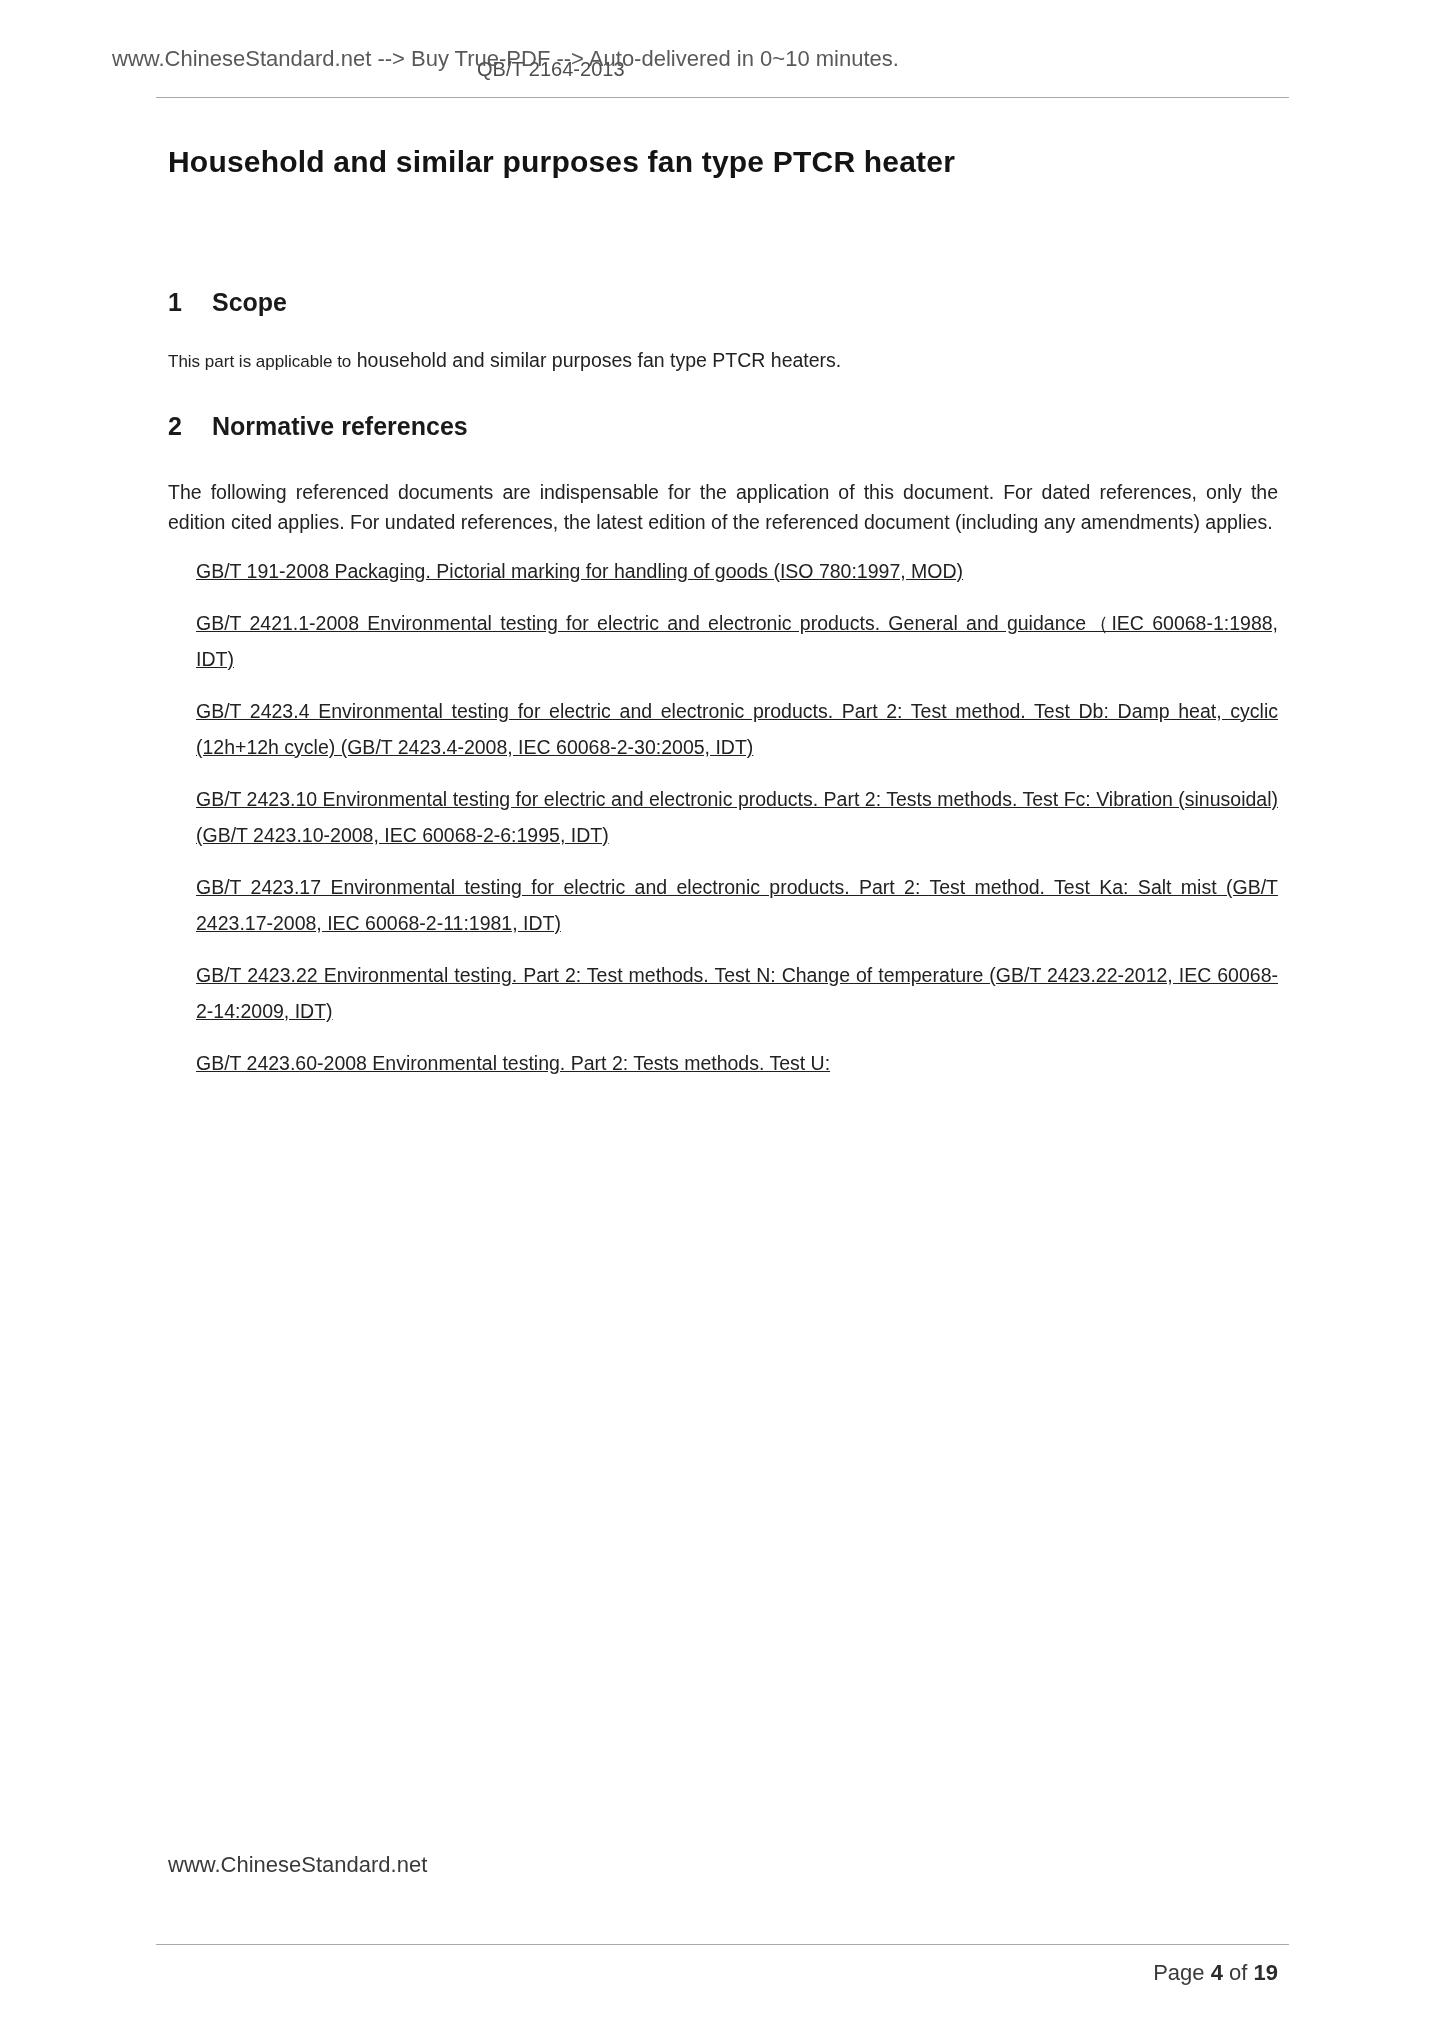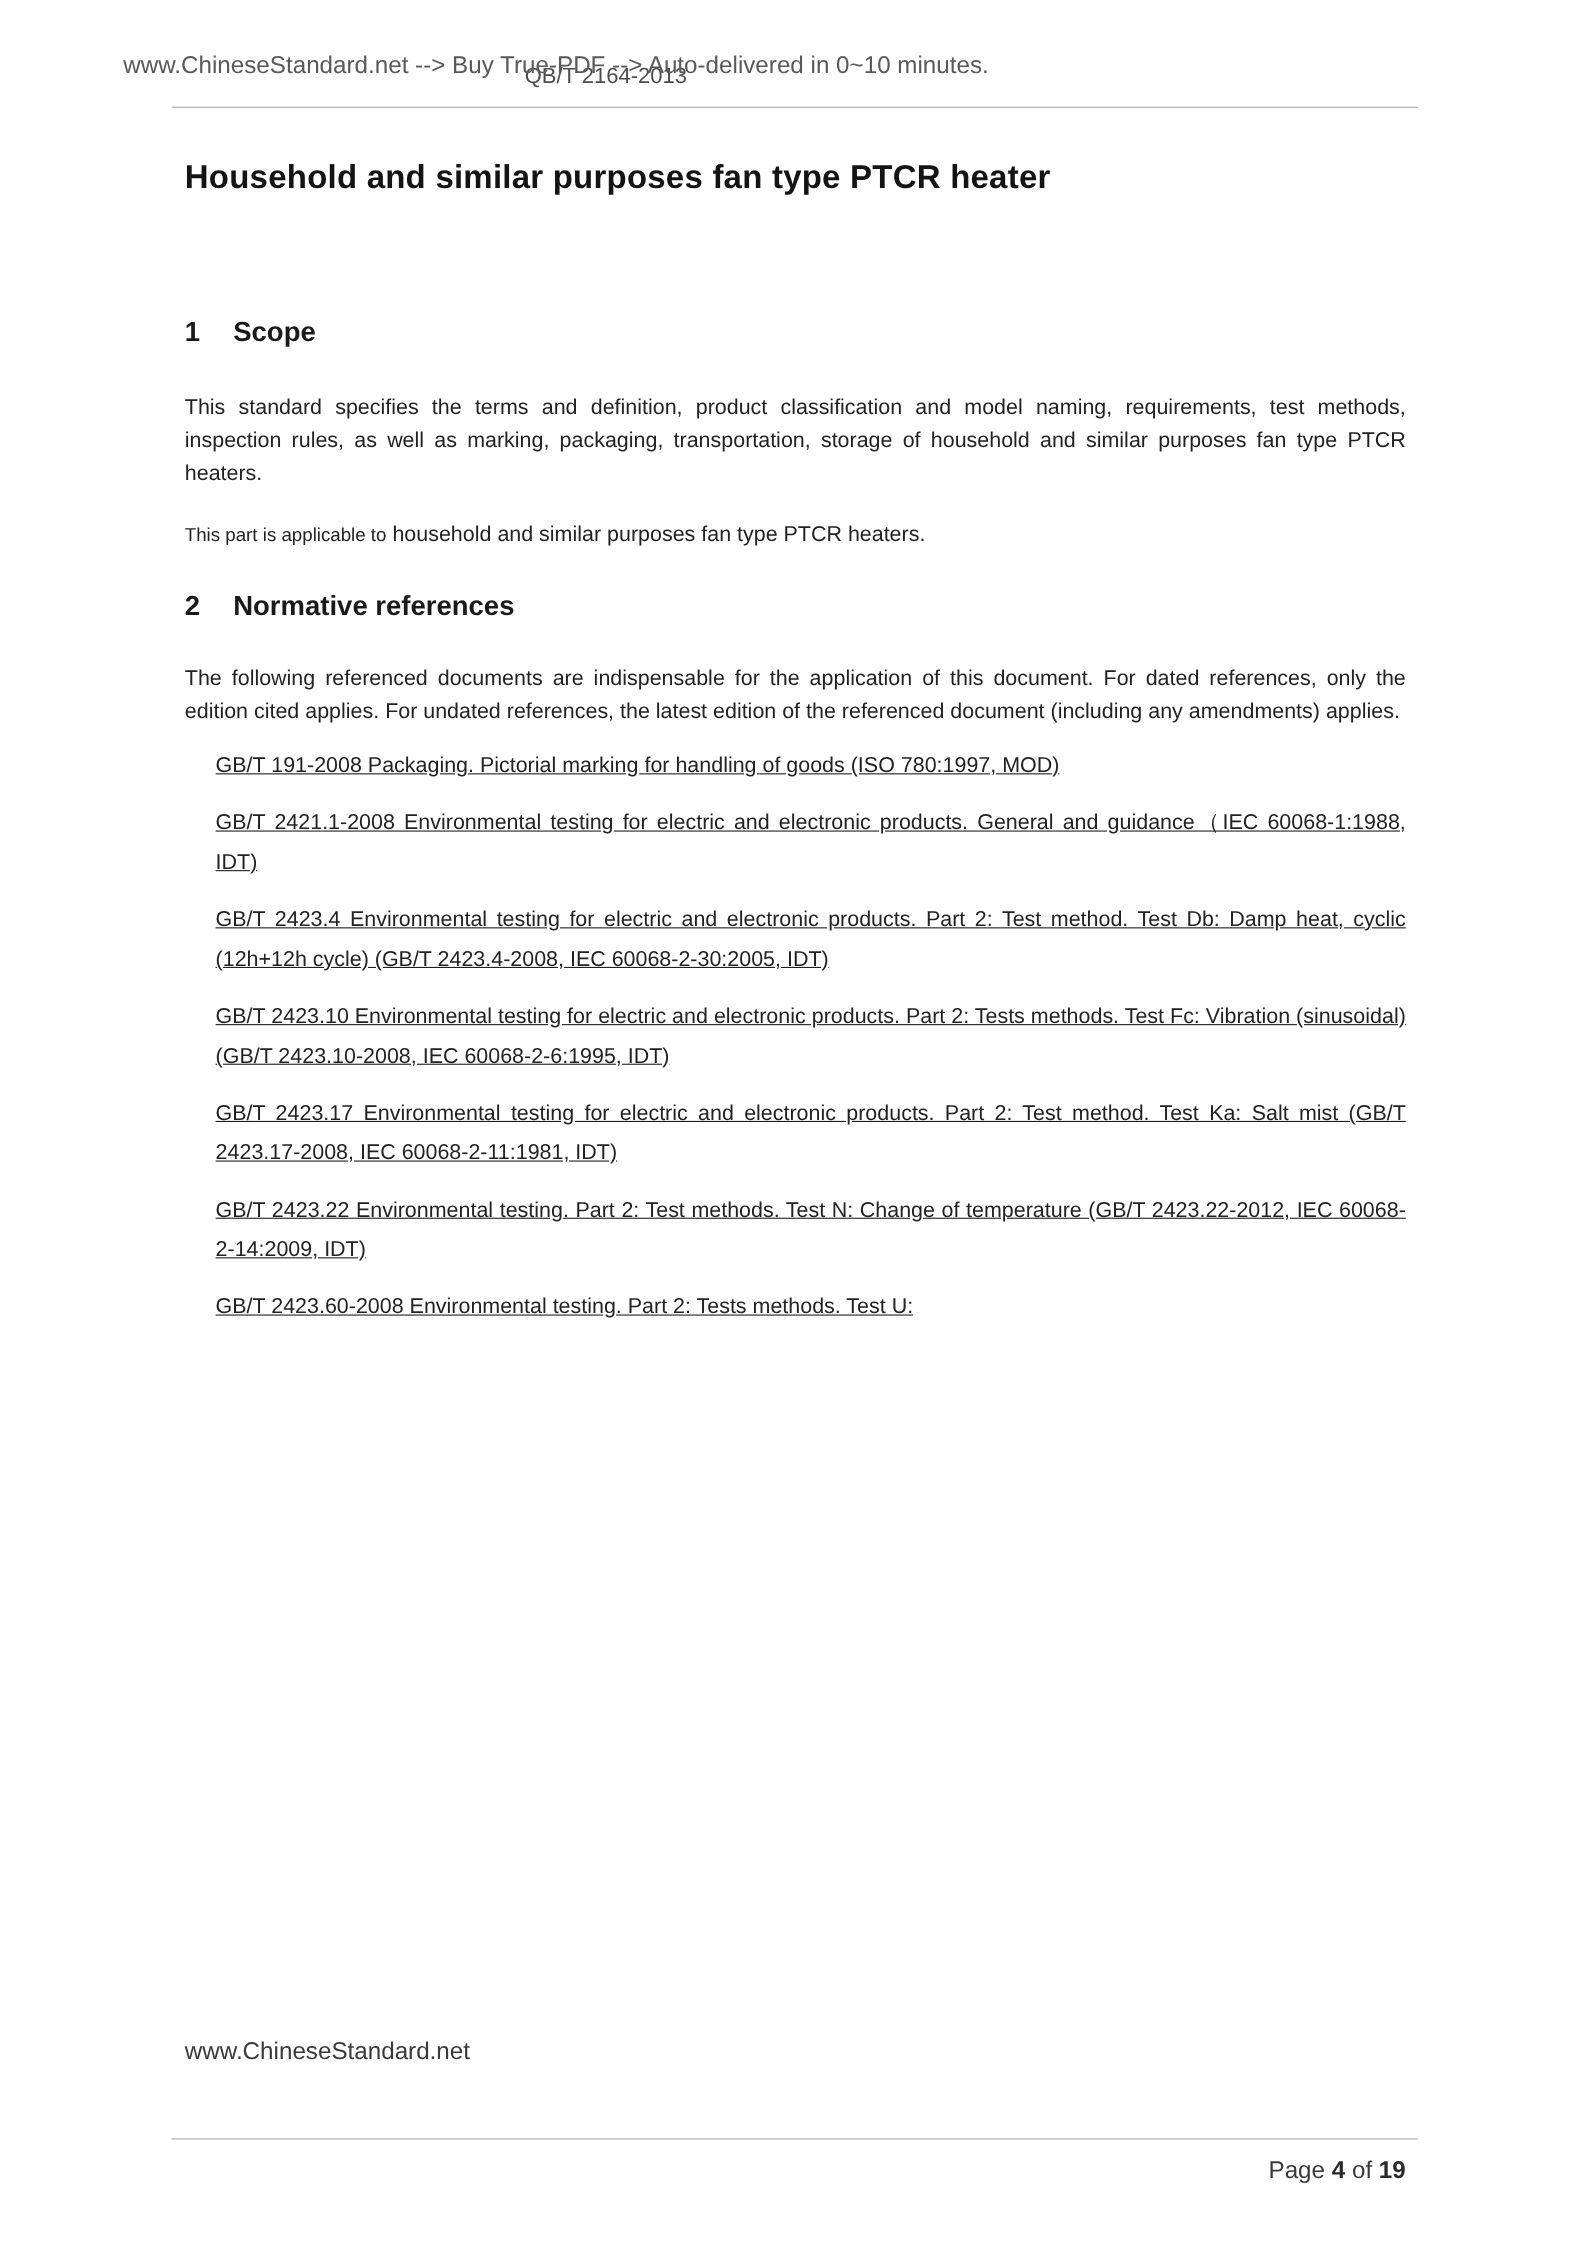--- a/index.html
+++ b/index.html
@@ -80,21 +80,20 @@
   <span class="doc-code">QB/T 2164-2013</span>
   <span class="header-banner">www.ChineseStandard.net --&gt; Buy True-PDF --&gt; Auto-delivered in 0~10 minutes.</span>
   <div class="rule header-rule"></div>
 
   <div class="content">
 
     <h1 class="doc-title">Household and similar purposes fan type PTCR heater</h1>
 
     <h2 class="sec sec-1"><span class="sec-num">1</span><span>Scope</span></h2>
 
-    <p class="para p-first">This standard specifies the terms and definition, product classification and model naming, requirements, test methods, inspection rules, as well as marking, packaging, transportation, storage of household and similar purposes fan type PTCR heaters.</p>
 
     <p class="para p-follow"><span class="small-lead">This part is applicable to</span><span> household and similar purposes fan type PTCR heaters.</span></p>
 
     <h2 class="sec sec-2"><span class="sec-num">2</span><span>Normative references</span></h2>
 
     <p class="para sec2-intro">The following referenced documents are indispensable for the application of this document. For dated references, only the edition cited applies. For undated references, the latest edition of the referenced document (including any amendments) applies.</p>
 
     <div class="refs">
       <p class="ref">GB/T 191-2008 Packaging. Pictorial marking for handling of goods (ISO 780:1997, MOD)</p>
       <p class="ref">GB/T 2421.1-2008 Environmental testing for electric and electronic products. General and guidance（IEC 60068-1:1988, IDT)</p>

